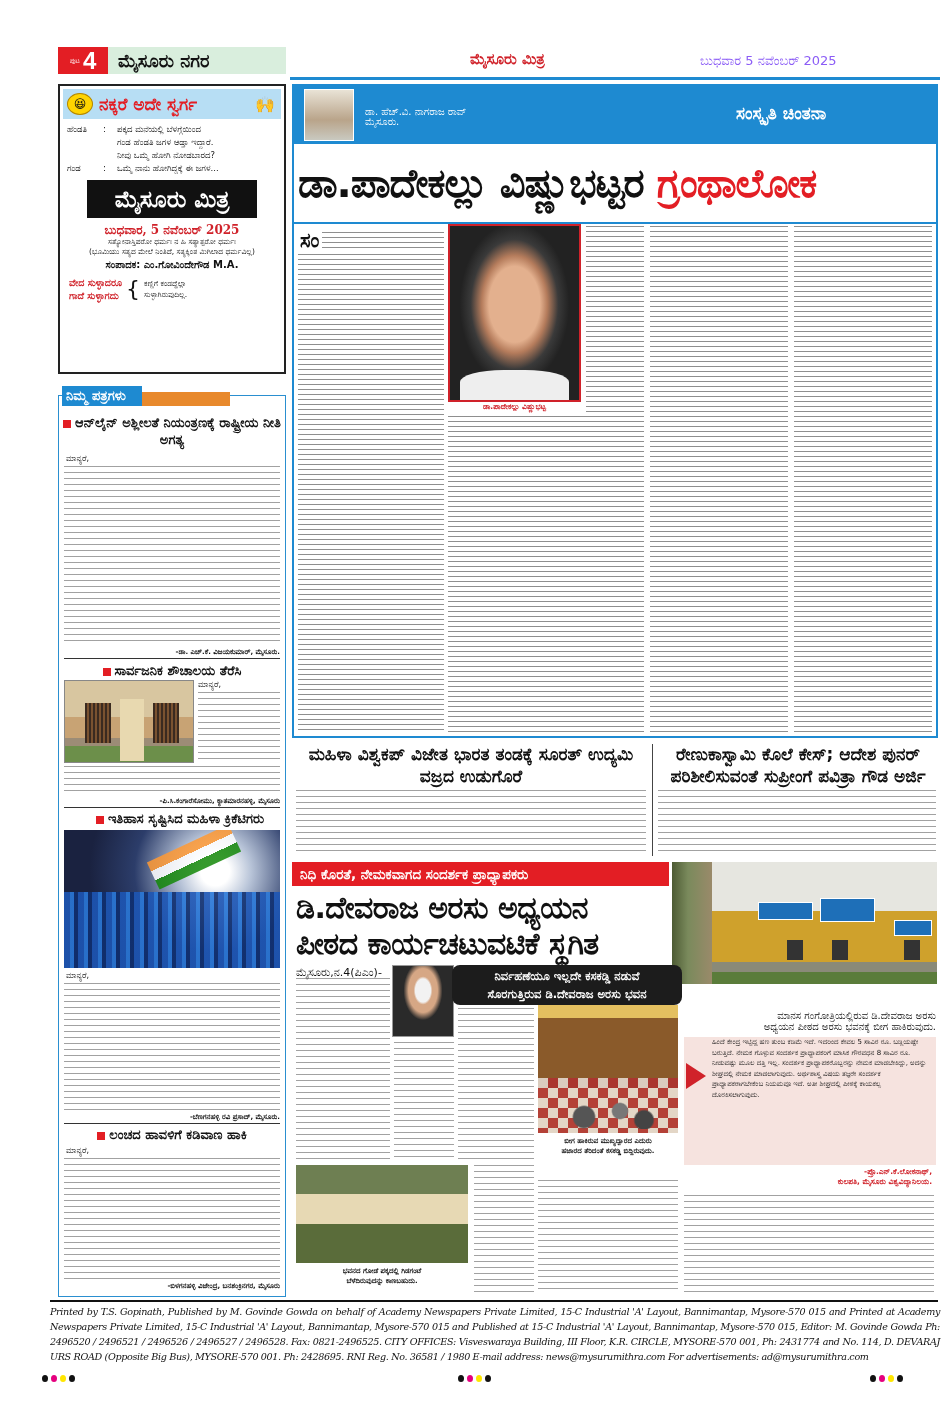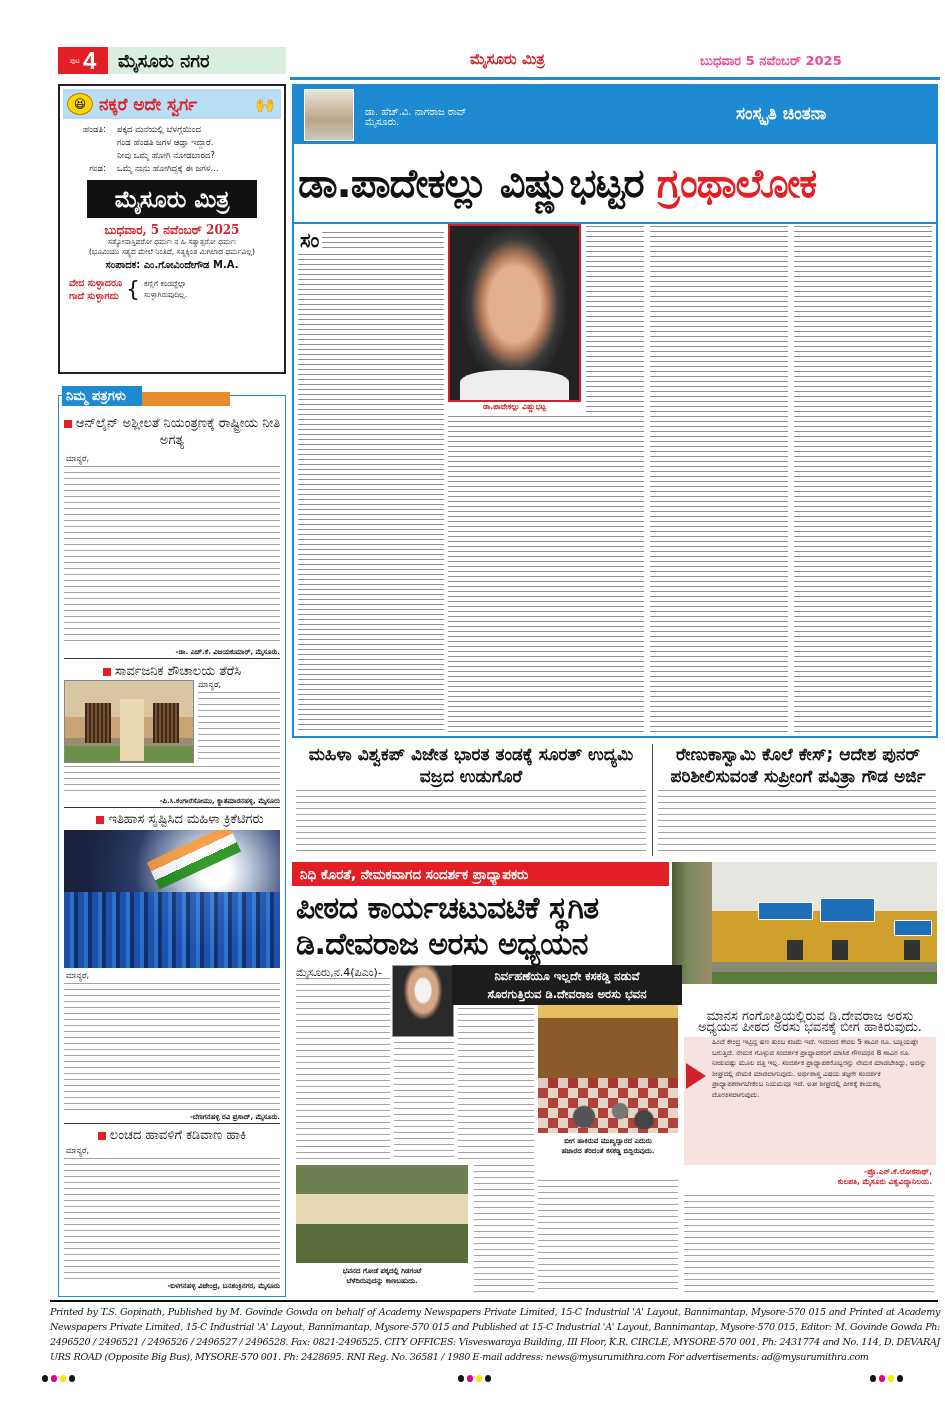--- a/index.html
+++ b/index.html
@@ -7,48 +7,48 @@
   .abs { position: absolute; }
   .filler { background-image: repeating-linear-gradient(to bottom, #555 0 1px, transparent 1px 6px); opacity: .55; }
   .filler-dense { background-image: repeating-linear-gradient(to bottom, #444 0 1px, transparent 1px 5px); opacity: .6; }
 
   
   .pg-badge { left: 58px; top: 47px; width: 50px; height: 27px; background: #e31e24; color: #fff; display: flex; align-items: center; justify-content: center; gap: 3px; }
   .pg-badge .lbl { font-size: 7px; }
   .pg-badge .num { font-size: 24px; font-weight: bold; font-family: "Liberation Sans", sans-serif; }
   .section-tab { left: 108px; top: 47px; width: 178px; height: 27px; background: #d9eedd; display: flex; align-items: center; padding-left: 10px; font-size: 18px; font-weight: bold; }
   .masthead-small { left: 470px; top: 50px; font-size: 15px; color: #d0222a; font-weight: bold; }
-  .date-top { left: 700px; top: 53px; font-size: 13px; color: #ec4899; font-weight: bold; }
+  .date-top { left: 700px; top: 53px; font-size: 13px; color: #8b5cf6; }
   .blue-rule { left: 290px; top: 77px; width: 650px; height: 3px; background: #1e8ad1; }
 
   
   .left-box { left: 58px; top: 84px; width: 228px; height: 290px; border: 2px solid #222; padding: 3px; }
   .joke-banner { height: 30px; background: #b7def4; display: flex; align-items: center; gap: 6px; padding-left: 4px; }
   .smiley { width: 26px; height: 22px; border-radius: 50%; background: #ffd400; border: 1px solid #b38600; display: flex; align-items: center; justify-content: center; font-size: 12px; }
   .joke-title { color: #e31e24; font-weight: bold; font-size: 17px; }
   .joke-fig { margin-left: auto; margin-right: 6px; font-size: 16px; }
   .joke-row { display: flex; font-size: 8.5px; line-height: 12px; margin-top: 1px; }
-  .joke-row .who { width: 40px; padding-left: 4px; text-align: right; }
+  .joke-row .who { width: 40px; padding-left: 4px; }
   .joke-row .colon { width: 14px; }
   .logo-block { margin: 6px auto 0; width: 170px; height: 38px; background: #111; color: #fff; font-size: 23px; font-weight: bold; display: flex; align-items: center; justify-content: center; }
   .red-date { text-align: center; color: #d0222a; font-weight: bold; font-size: 12px; margin-top: 5px; font-family: "DejaVu Serif", serif; }
   .motto { text-align: center; font-size: 7.5px; line-height: 10px; }
   .editor { text-align: center; font-size: 10px; font-weight: bold; margin-top: 2px; }
   .amrutha { margin-top: 6px; background: #d9eedd; padding: 4px 0; text-align: center; border-bottom: 2px solid #e8892c; }
   .amrutha .t { color: #d0222a; font-weight: bold; font-size: 12px; }
   .amrutha .s { font-size: 7.5px; line-height: 10px; }
   .proverb { display: flex; align-items: center; margin-top: 5px; padding-left: 6px; gap: 4px; }
   .proverb .l { color: #d0222a; font-size: 9.5px; font-weight: bold; line-height: 13px; }
   .proverb .brace { font-size: 22px; line-height: 22px; }
   .proverb .r { font-size: 7.5px; line-height: 11px; }
 
   .letters-box { left: 58px; top: 395px; width: 228px; height: 902px; border: 1.5px solid #2a8fd0; }
   .letters-tab { left: 62px; top: 386px; width: 80px; height: 20px; background: #1e8ad1; color: #fff; font-size: 13px; font-weight: bold; display: flex; align-items: center; padding-left: 4px; }
   .letters-tab-bar { left: 142px; top: 392px; width: 88px; height: 14px; background: #e8892c; }
-  .lh { font-weight: normal; font-size: 13px; text-align: center; line-height: 17px; }
+  .lh { font-weight: bold; font-size: 13px; text-align: center; line-height: 17px; }
   .red-sq { display: inline-block; width: 8px; height: 8px; background: #e31e24; margin-right: 4px; vertical-align: middle; }
   .sig { font-size: 7px; text-align: right; font-weight: bold; }
   .sep { height: 1px; background: #333; }
 
   .photo-toilet { background: linear-gradient(#d8c6a0 0 45%, #c8a374 45% 70%, #9c8c76 70% 80%, #6c8f4a 80%); border: 1px solid #888; }
   .photo-toilet .door { position: absolute; top: 22px; width: 26px; height: 40px; background: repeating-linear-gradient(90deg, #3a2a20 0 2px, #7a5230 2px 4px); }
   .photo-cricket { background: radial-gradient(circle at 70% 30%, #ffffff 0 8%, #b8c4d8 20%, #2c3d6a 45%, #1a2240 70%); }
   .photo-cricket .crowd { position: absolute; left: 0; right: 0; bottom: 0; height: 55%; background: repeating-linear-gradient(90deg, #1d56b5 0 6px, #2a78d8 6px 10px, #0f2f70 10px 14px); opacity: .9; }
   .flag { position: absolute; left: 85px; top: 12px; width: 90px; height: 30px; background: linear-gradient(#ff9933 0 33%, #fff 33% 66%, #138808 66%); transform: rotate(-25deg); opacity: .85; }
 
@@ -70,21 +70,21 @@
   .story-head { font-weight: bold; font-size: 17px; text-align: center; line-height: 22px; }
   .vdiv { width: 1px; background: #444; }
 
   .red-strap { left: 292px; top: 862px; width: 377px; height: 24px; background: #e31e24; color: #fff; font-size: 13.5px; font-weight: bold; display: flex; align-items: center; padding-left: 8px; }
   .big-head { left: 296px; top: 890px; font-size: 30px; font-weight: bold; line-height: 36px; letter-spacing: -0.5px; white-space: nowrap; }
   .building-photo { left: 672px; top: 862px; width: 265px; height: 122px; background: linear-gradient(#e6e6e0 0 40%, #cfa12c 40% 82%, #8a8a78 82% 90%, #5a7c3a 90%); overflow: hidden; }
   .building-photo .tree { position: absolute; left: 0; top: 0; width: 40px; height: 122px; background: linear-gradient(90deg, #4d5b34, #7a8a5c 40%, #9a8a6a); }
   .building-photo .sign { position: absolute; background: #1e6fb8; border: 1px solid #fff; }
   .building-photo .window { position: absolute; top: 78px; width: 16px; height: 20px; background: #333; }
   .devaraj-photo { left: 392px; top: 965px; width: 62px; height: 72px; background: radial-gradient(ellipse at 50% 35%, #f2f2f2 0 18%, #d6a785 22% 34%, #2a2a2a 46%); border: 1px solid #999; }
-  .dark-strap { left: 452px; top: 965px; width: 230px; height: 40px; background: #1c1c1c; color: #fff; font-size: 11.5px; font-weight: bold; text-align: center; line-height: 18px; padding-top: 2px; }
+  .dark-strap { left: 452px; top: 965px; width: 230px; height: 40px; background: #1c1c1c; color: #fff; font-size: 11.5px; font-weight: bold; text-align: center; line-height: 18px; padding-top: 2px; border-radius: 8px; }
   .door-photo { left: 538px; top: 1005px; width: 140px; height: 128px; background: linear-gradient(#e4c060 0 10%, #8a5a2a 10% 65%, #c8a060 65%); overflow: hidden; }
   .door-photo .floor { position: absolute; left: 0; right: 0; bottom: 0; height: 55px; background: repeating-conic-gradient(#b03030 0 25%, #e8e0d8 0 50%) 0 0 / 20px 20px; opacity: .85; }
   .door-photo .debris { position: absolute; left: 10px; right: 10px; bottom: 4px; height: 30px; background: radial-gradient(circle at 30% 60%, #555 0 12%, transparent 14%), radial-gradient(circle at 60% 40%, #777 0 10%, transparent 12%), radial-gradient(circle at 80% 70%, #444 0 9%, transparent 11%); }
   .weeds-photo { left: 296px; top: 1165px; width: 172px; height: 98px; background: linear-gradient(#6e7f52 0 30%, #e7d9b4 30% 60%, #5a6c3a 60%); }
   .pink-box { left: 684px; top: 1037px; width: 252px; height: 128px; background: #f6e3df; }
   .pink-box .h { font-weight: bold; font-size: 13px; padding: 3px 6px; }
   .tri { position: absolute; left: 686px; top: 1063px; width: 0; height: 0; border-top: 13px solid transparent; border-bottom: 13px solid transparent; border-left: 20px solid #d0222a; }
   .pink-sig { color: #d0222a; font-size: 7.5px; font-weight: bold; text-align: right; }
 
   
@@ -221,33 +221,33 @@
 <div class="abs filler-dense" style="left:794px; top:226px; width:138px; height:506px;"></div>
 
 <div class="abs story-head" style="left:294px; top:743px; width:354px;">ಮಹಿಳಾ ವಿಶ್ವಕಪ್ ವಿಜೇತ ಭಾರತ ತಂಡಕ್ಕೆ ಸೂರತ್ ಉದ್ಯಮಿ ವಜ್ರದ ಉಡುಗೊರೆ</div>
 <div class="abs filler" style="left:296px; top:790px; width:350px; height:66px;"></div>
 <div class="abs vdiv" style="left:652px; top:744px; height:112px;"></div>
 <div class="abs story-head" style="left:658px; top:743px; width:280px;">ರೇಣುಕಾಸ್ವಾಮಿ ಕೊಲೆ ಕೇಸ್; ಆದೇಶ ಪುನರ್ ಪರಿಶೀಲಿಸುವಂತೆ ಸುಪ್ರೀಂಗೆ ಪವಿತ್ರಾ ಗೌಡ ಅರ್ಜಿ</div>
 <div class="abs filler" style="left:658px; top:790px; width:278px; height:66px;"></div>
 
 <div class="abs red-strap">ನಿಧಿ ಕೊರತೆ, ನೇಮಕವಾಗದ ಸಂದರ್ಶಕ ಪ್ರಾಧ್ಯಾಪಕರು</div>
 <div class="abs big-head">
+  <div>ಡಿ.ದೇವರಾಜ ಅರಸು ಅಧ್ಯಯನ</div>
   <div>ಪೀಠದ ಕಾರ್ಯಚಟುವಟಿಕೆ ಸ್ಥಗಿತ</div>
-  <div>ಡಿ.ದೇವರಾಜ ಅರಸು ಅಧ್ಯಯನ</div>
 </div>
 <div class="abs building-photo">
   <div class="tree"></div>
   <div class="sign" style="left:86px; top:40px; width:55px; height:18px;"></div>
   <div class="sign" style="left:148px; top:36px; width:55px; height:24px;"></div>
   <div class="sign" style="left:222px; top:58px; width:38px; height:16px;"></div>
   <div class="window" style="left:115px;"></div>
     <div class="window" style="left:160px;"></div>
     <div class="window" style="left:232px;"></div>
 </div>
-<div class="abs" style="left:684px; top:1010px; width:252px; text-align:center; font-size:13px; line-height:11px;">
+<div class="abs" style="left:684px; top:1010px; width:252px; text-align:right; font-size:10px; line-height:11px;">
   <div>ಮಾನಸ ಗಂಗೋತ್ರಿಯಲ್ಲಿರುವ ಡಿ.ದೇವರಾಜ ಅರಸು</div>
   <div>ಅಧ್ಯಯನ ಪೀಠದ ಅರಸು ಭವನಕ್ಕೆ ಬೀಗ ಹಾಕಿರುವುದು.</div>
 </div>
 
 <div class="abs" style="left:296px; top:966px; font-size:11px;">ಮೈಸೂರು,ನ.4(ಪಿಎಂ)-</div>
 <div class="abs filler" style="left:296px; top:978px; width:94px; height:182px;"></div>
 <div class="abs devaraj-photo"></div>
 <div class="abs dark-strap">
   <div>ನಿರ್ವಹಣೆಯೂ ಇಲ್ಲದೇ ಕಸಕಡ್ಡಿ ನಡುವೆ</div>
   <div>ಸೊರಗುತ್ತಿರುವ ಡಿ.ದೇವರಾಜ ಅರಸು ಭವನ</div>

